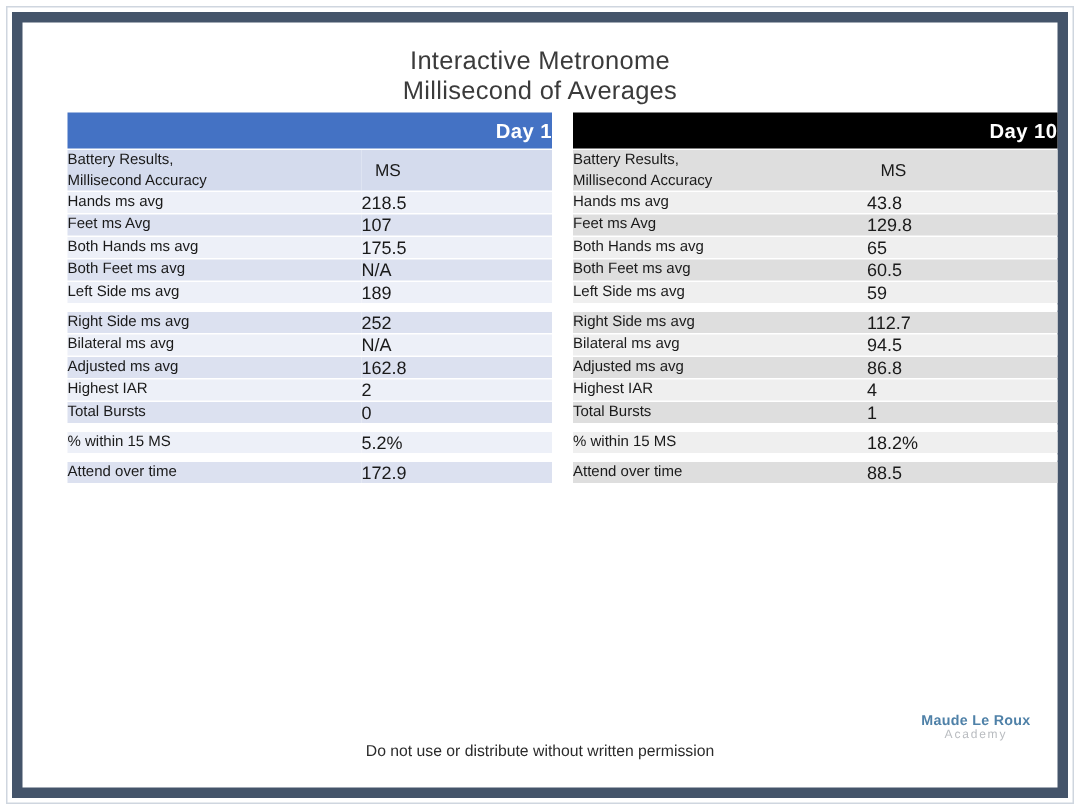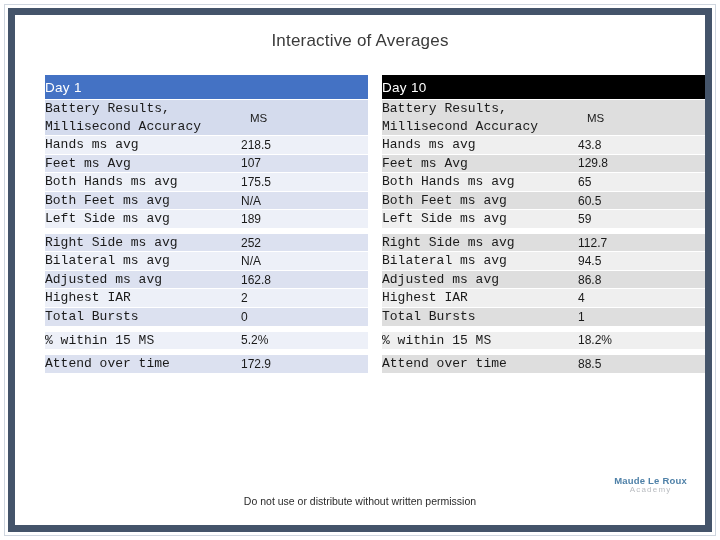--- a/index.html
+++ b/index.html
@@ -77,37 +77,36 @@
     border-collapse: separate;
     border-spacing: 0 1px;
     table-layout: fixed;
   }
   .tbl td, .tbl th {
     padding: 0;
     margin: 0;
   }
 
   .day-header {
-    text-align: left;
-    font-weight: normal;
+    text-align: right;
+    font-weight: bold;
     font-size: 13.5px;
     color: #ffffff;
     height: 24px;
     letter-spacing: 0.3px;
   }
   .day-header.blue { background: #4472c4; }
   .day-header.green { background: #000000; }
 
   .label-cell {
-    font-size: 13px;
+    font-size: 10px;
     color: #1a1a1a;
     padding: 4px 0 4px 9px;
     line-height: 1.35;
     vertical-align: middle;
-    font-family: Liberation Mono, monospace;
   }
   .value-cell {
     font-size: 12px;
     color: #1a1a1a;
     text-align: left;
     vertical-align: middle;
     padding: 4px 14px 4px 0;
   }
   .value-cell.sub {
     text-align: left;
@@ -173,21 +172,22 @@
 </style>
 </head>
 <body>
 
 <div class="slide">
   <div class="frame-outer"></div>
   <div class="frame">
     <div class="content">
 
       <div class="title-block">
-        <div class="title-line">Interactive of Averages</div>
+        <div class="title-line">Interactive Metronome</div>
+        <div class="title-line">Millisecond of Averages</div>
       </div>
 
       <div class="tables">
 
         <div class="table-wrap">
           <table class="tbl blue-tbl">
             <colgroup>
                 <col class="c-label">
                 <col class="c-value">
               </colgroup>

